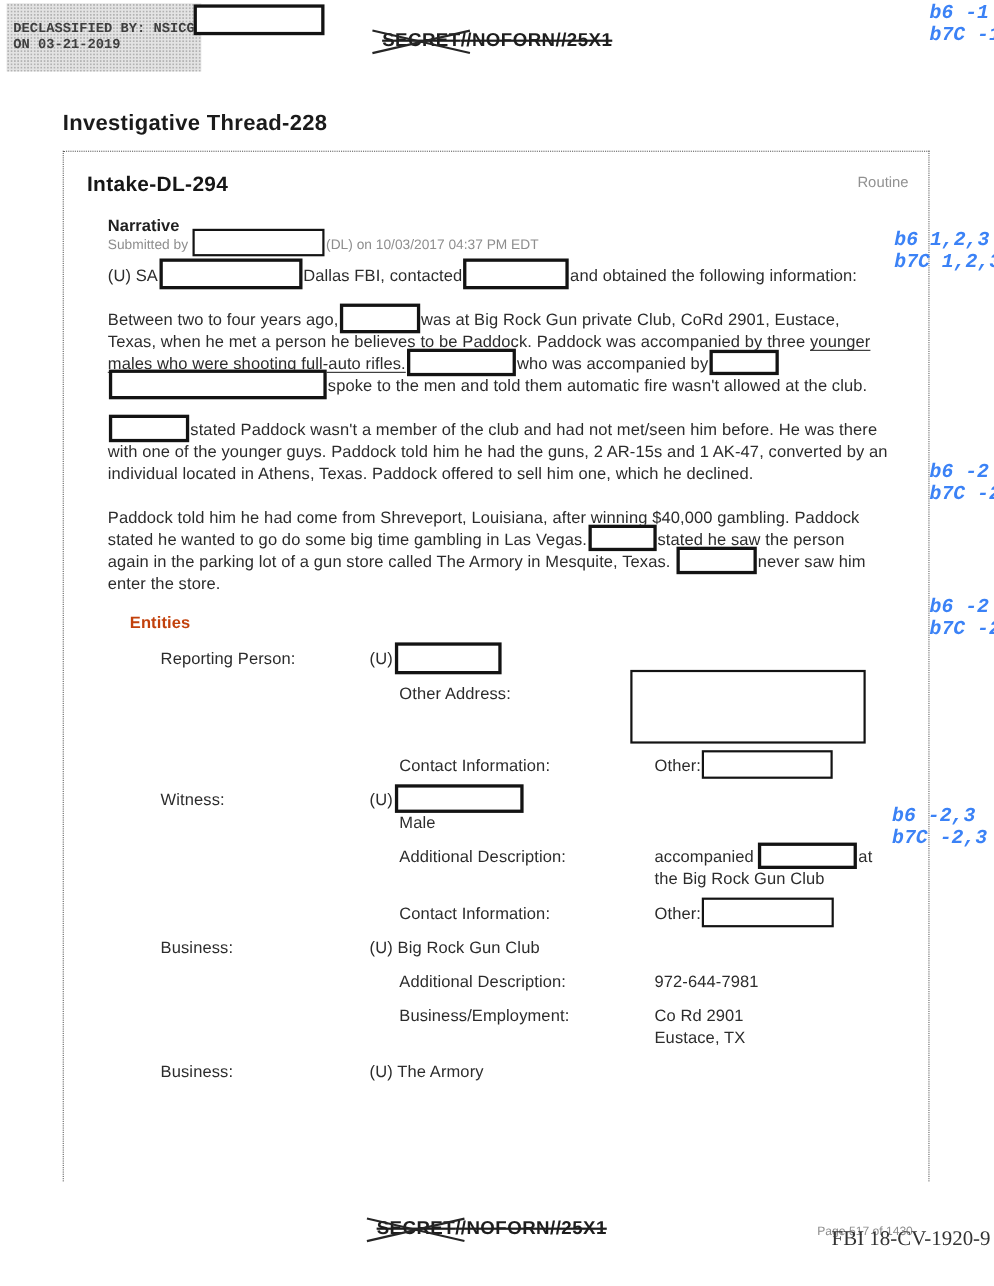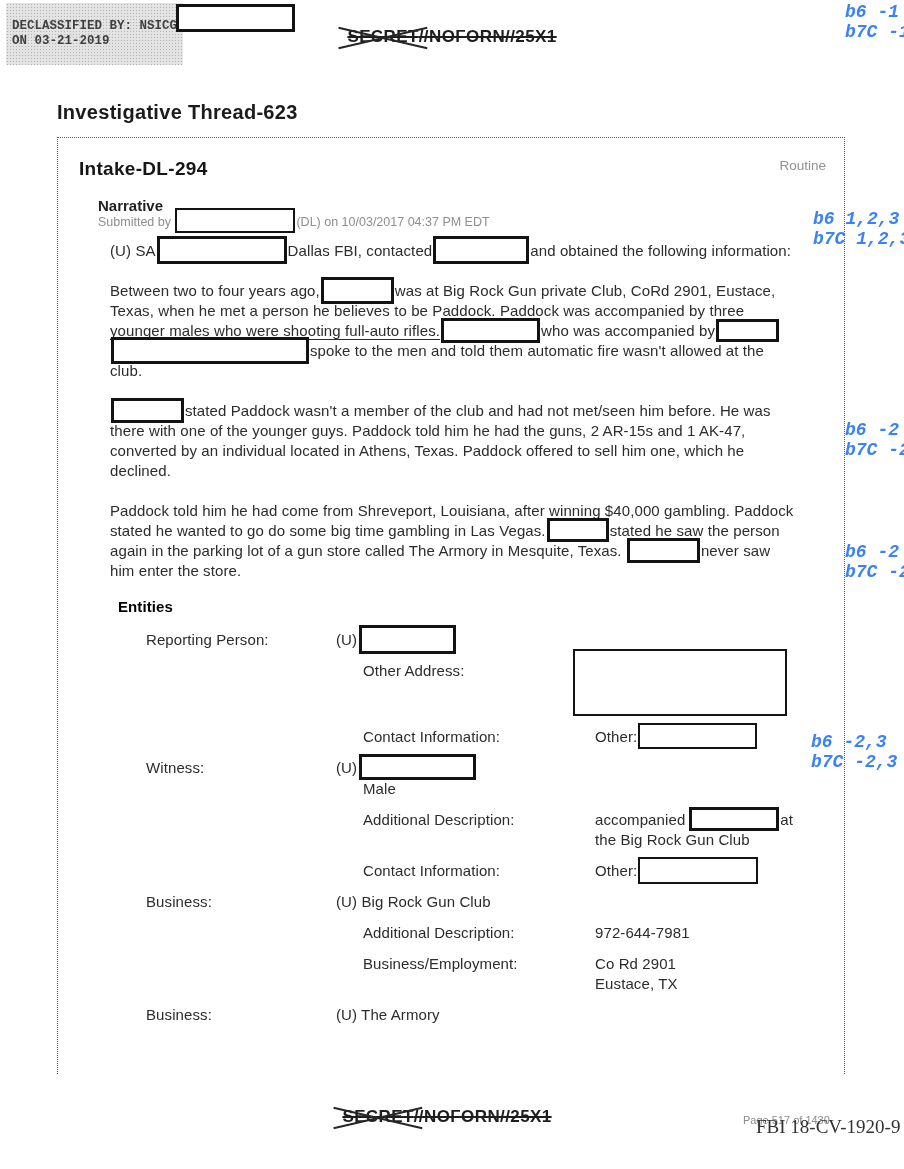--- a/index.html
+++ b/index.html
@@ -65,32 +65,32 @@
     border:1px dotted #5e5e5e; border-bottom:none; box-sizing:border-box;
     padding:20px 36px 0 40px;
   }
   .intake-row { display:flex; justify-content:space-between; align-items:flex-start; margin:0 -18px 0 -19px; }
   .intake-title { font-size:19px; font-weight:bold; color:#161616; letter-spacing:.3px; }
   .routine { font-size:13.5px; color:#919191; }
   .narr-head { margin-top:17px; font-size:15px; font-weight:bold; color:#1f1f1f; }
   .submitted { margin-top:1px; font-size:12.5px; color:#8e8e8e; }
 
   .body { margin-top:12px; font-size:15px; line-height:20px; color:#2c2c2c; letter-spacing:.1px; }
-  .body p { margin:0 12px 20px; }
+  .body p { margin:0 0 20px; }
   .body p:last-of-type { margin-bottom:11px; }
   .u { text-decoration:underline; text-underline-offset:3px; }
 
   .r {
     display:inline-block; background:#fff; border:3px solid #131313;
     box-sizing:border-box; vertical-align:middle; margin:-8px 1px -4px;
   }
   .b2 { border-width:2px; }
 
   
-  .ent-head { font-size:15px; font-weight:bold; color:#000000; margin:16px 0 13px 20px; }
+  .ent-head { font-size:15px; font-weight:bold; color:#c2410c; margin:16px 0 13px 20px; }
   .ent-row    { display:grid; grid-template-columns:190px 1fr; margin:0 0 11px 48px; }
   .ent-subrow { display:grid; grid-template-columns:188px 1fr; margin:0 0 11px 265px;gap:44px; }
   .male { margin:1px 0 0 27px; }
   .addr-box { display:block; width:214px; height:67px; margin:-12px 0 0 -22px; border-width:2px; }
 
   
   .page-info { position:absolute; left:743px; top:1114px; font-size:11px; color:#8c8c8c; white-space:nowrap; }
   .bates {
     position:absolute; left:756px; top:1116px; font-family:"Liberation Serif", serif;
     font-size:19px; color:#333; white-space:nowrap;
@@ -103,21 +103,21 @@
 
   <div class="declass">DECLASSIFIED BY: NSICG
 ON 03-21-2019</div>
   <div class="redact r-stamp"></div>
 
   <div class="classif top-classif"><span class="strike sec-x">SECRET</span><span class="strike">//NOFORN//25X1</span></div>
 
   <div class="annot annot-top">b6 -1
 b7C -1</div>
 
-  <div class="doc-title">Investigative Thread-623</div>
+  <div class="doc-title">Investigative Thread-228</div>
 
   <div class="main-box">
     <div class="intake-row">
       <span class="intake-title">Intake-DL-294</span>
       <span class="routine">Routine</span>
     </div>
 
     <div class="narr-head">Narrative</div>
     <div class="submitted"><span>Submitted by</span> <span class="r b2" style="width:120px;height:25px;"></span><span>(DL) on 10/03/2017 04:37 PM EDT</span></div>
 

